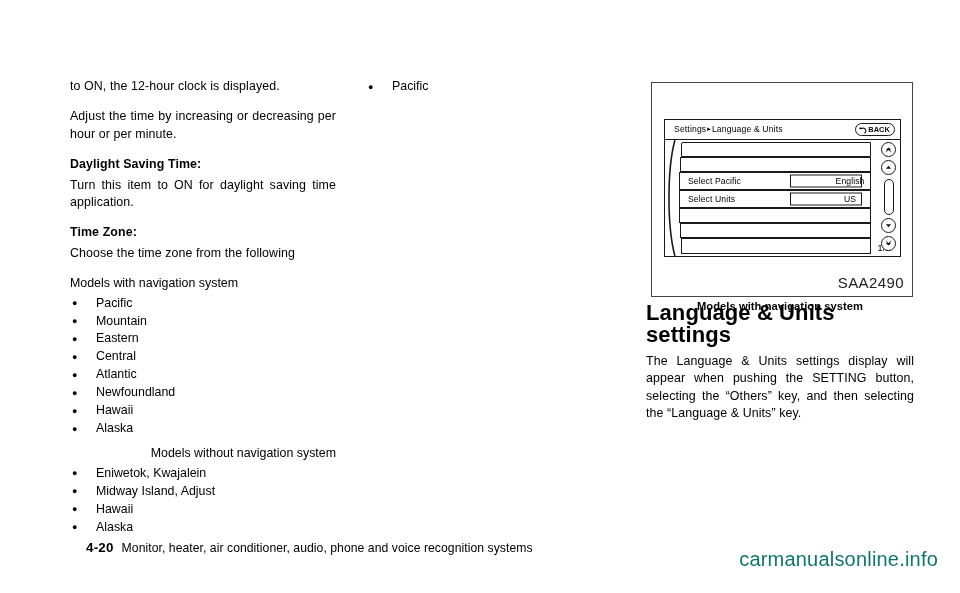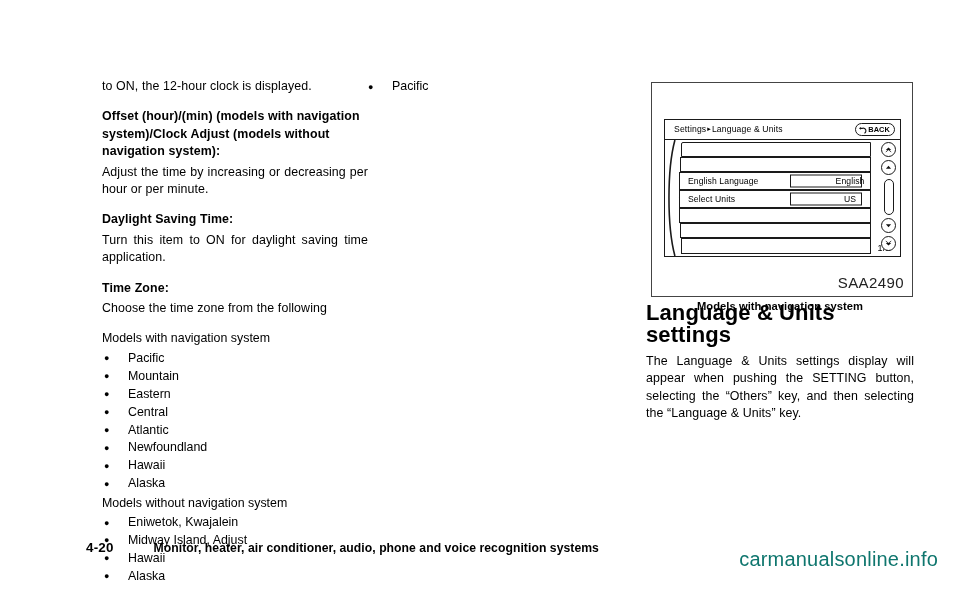--- a/index.html
+++ b/index.html
@@ -18,21 +18,21 @@
   .page {
     position: absolute;
     inset: 0;
   }
 
   
   .col {
     position: absolute;
     top: 78px;
   }
-  .col-left  { left: 102px;  width: 266px; }
+  .col-left  { left: 70px;  width: 266px; }
   .col-mid   { left: 366px; width: 266px; }
   .col-right { left: 646px; width: 268px; }
 
   
   .body-text {
     font-size: 12.4px;
     line-height: 17.4px;
     text-align: justify;
     margin: 0 0 13px 0;
     letter-spacing: 0.1px;
@@ -251,43 +251,41 @@
     align-items: flex-end;
     gap: 8px;
   }
   .folio {
     font-size: 13.4px;
     font-weight: bold;
     letter-spacing: 0.2px;
   }
   .footer-title {
     font-size: 12.2px;
-    font-weight: bold;
+    font-weight: normal;
     letter-spacing: 0.05px;
-    margin-left: 32px;
   }
   .watermark {
     position: absolute;
     right: 22px;
     top: 548px;
     font-size: 20px;
     color: #0f766e;
     letter-spacing: 0.2px;
   }
 </style>
 </head>
 <body>
 
 <div class="page">
 
   <div class="col col-left">
 
     <p class="body-text nojust">to ON, the 12-hour clock is displayed.</p>
 
-    <p class="head-bold">Offset (hour)/(min) (models with navigation system)/Clock Adjust (models without navigation system):</p>
 
     <p class="body-text">Adjust the time by increasing or decreasing per hour or per minute.</p>
 
     <p class="head-bold">Daylight Saving Time:</p>
 
     <p class="body-text">Turn this item to ON for daylight saving time application.</p>
 
     <p class="head-bold">Time Zone:</p>
 
     <p class="body-text nojust">Choose the time zone from the following</p>
@@ -298,21 +296,21 @@
         <li>Pacific</li>
         <li>Mountain</li>
         <li>Eastern</li>
         <li>Central</li>
         <li>Atlantic</li>
         <li>Newfoundland</li>
         <li>Hawaii</li>
         <li>Alaska</li>
       </ul>
 
-    <p class="plain-line" style="margin-top:2px;">Models without navigation system</p>
+    <p class="plain-line" style="margin-top:8px;text-align:right;">Models without navigation system</p>
 
     <ul class="bullets">
         <li>Eniwetok, Kwajalein</li>
         <li>Midway Island, Adjust</li>
         <li>Hawaii</li>
         <li>Alaska</li>
       </ul>
   </div>
 
   <div class="col col-mid">
@@ -349,21 +347,21 @@
 
         <svg class="persp-curve" viewBox="0 0 237 118" preserveAspectRatio="none">
           <path d="M10 0 C 2 30, 2 88, 10 118" fill="none" stroke="#1a1a1a" stroke-width="1.6"></path>
           <path d="M20 4 C 13 32, 13 86, 20 114" fill="none" stroke="#1a1a1a" stroke-width="1.3"></path>
         </svg>
 
         <div class="row" style="left:16px; top:2px; right:29px; height:15px; border-radius:2px 0 0 0;"></div>
         <div class="row" style="left:15px; top:17px; right:29px; height:15px;"></div>
 
         <div class="row" style="left:14px; top:32px; right:29px; height:18px;">
-          <span class="row-label">English Language</span>
+          <span class="row-label">Select Pacific</span>
           <span class="row-value-box">
             <span class="row-value-text">English</span>
           </span>
         </div>
 
         <div class="row" style="left:14px; top:50px; right:29px; height:18px;">
           <span class="row-label">Select Units</span>
           <span class="row-value-box">
             <span class="row-value-text">US</span>
           </span>

